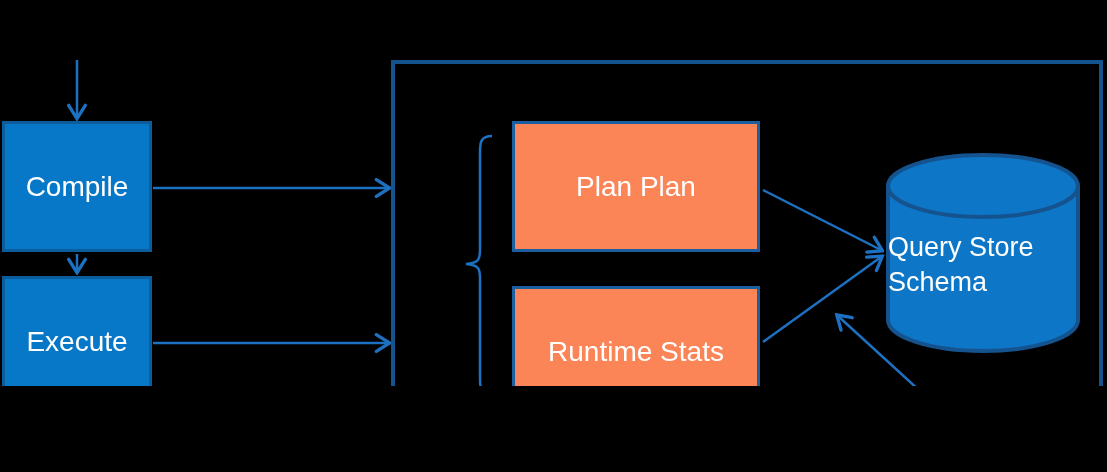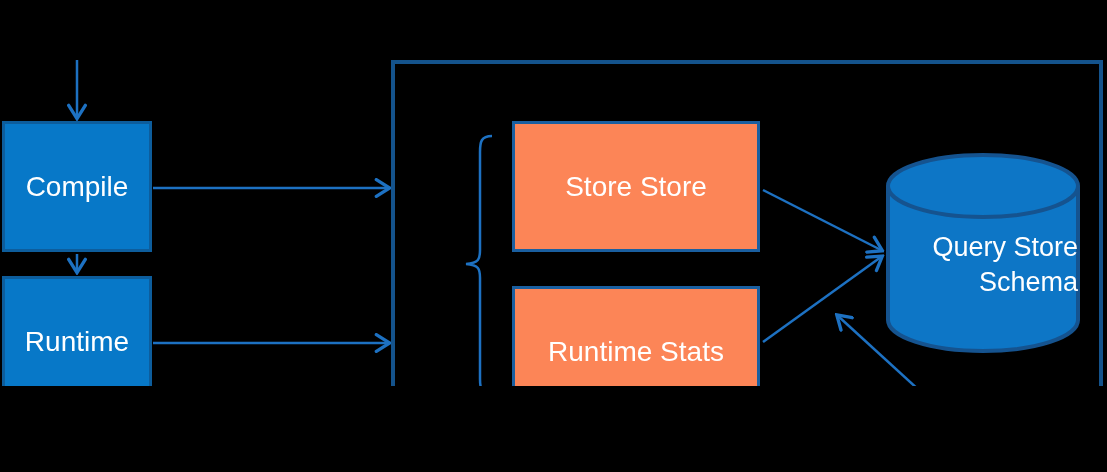--- a/index.html
+++ b/index.html
@@ -49,21 +49,21 @@
     left:391px;top:60px;width:712px;height:410px;
     border:4px solid var(--container-border);
     box-sizing:border-box;
     background:transparent;
   }
   .cylinder-label{
     position:absolute;
     left:888px;top:230px;width:190px;
     color:var(--label-text);
     font-size:27px;line-height:35px;
-    text-align:right;
+    text-align:left;
   }
 </style>
 </head>
 <body>
 
 <div class="canvas">
 
   <svg class="connector-layer" width="1107" height="472" viewBox="0 0 1107 472">
     <defs>
       <marker id="arrow" viewBox="0 0 10 12" refX="8" refY="6" markerWidth="7" markerHeight="8" orient="auto">
@@ -94,25 +94,25 @@
     </g>
   </svg>
 
   <div class="container-box"></div>
 
   <div class="node process" style="top:121px;">
     <span>Compile</span>
   </div>
 
   <div class="node process" style="top:276px;">
-    <span>Runtime</span>
+    <span>Execute</span>
   </div>
 
   <div class="node store" style="top:121px;">
-    <span>Store Store</span>
+    <span>Plan Plan</span>
   </div>
 
   <div class="node store" style="top:286px;">
     <span>Runtime Stats</span>
   </div>
 
   <div class="cylinder-label">Query Store Schema</div>
 
 </div>
 

